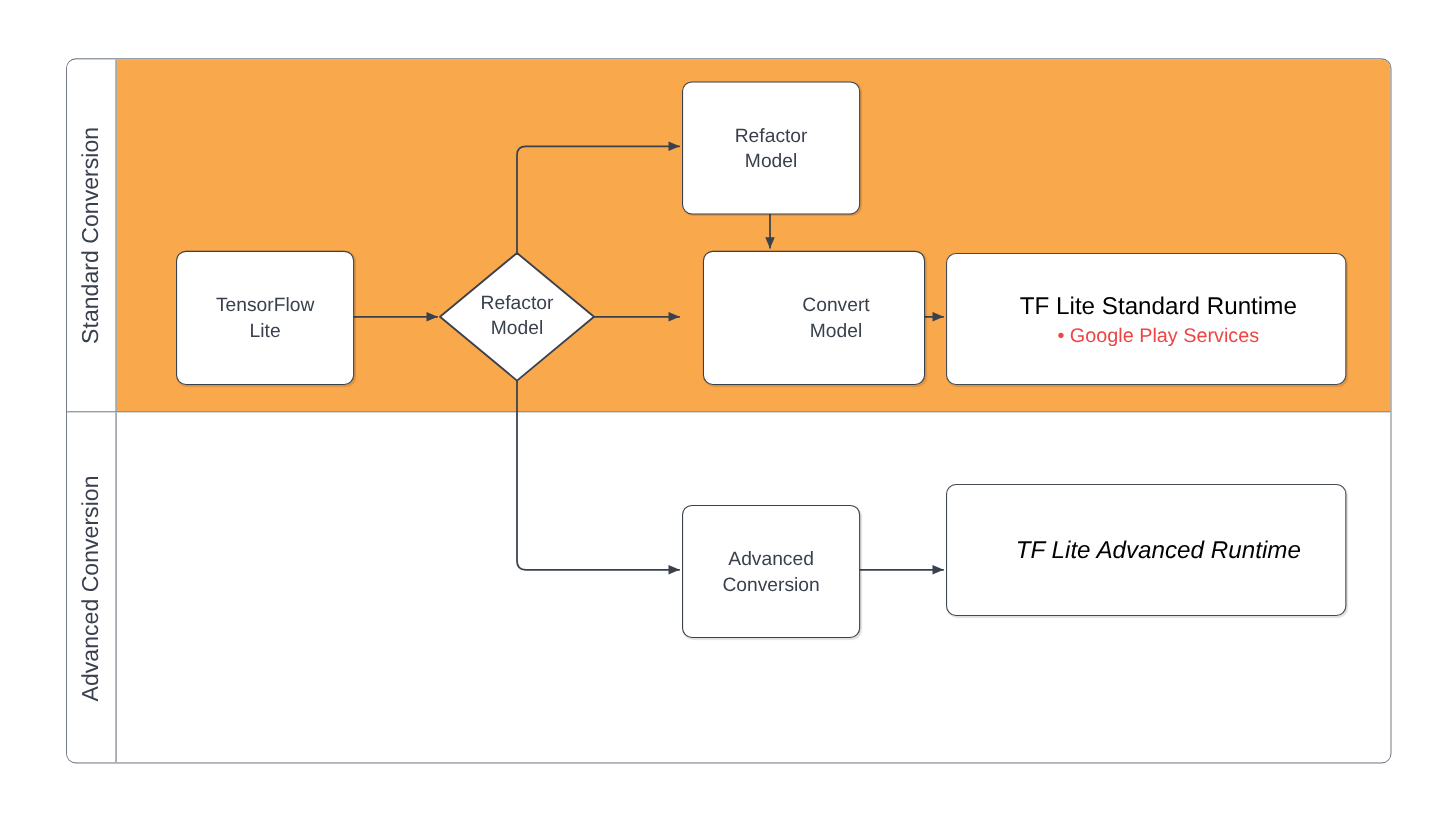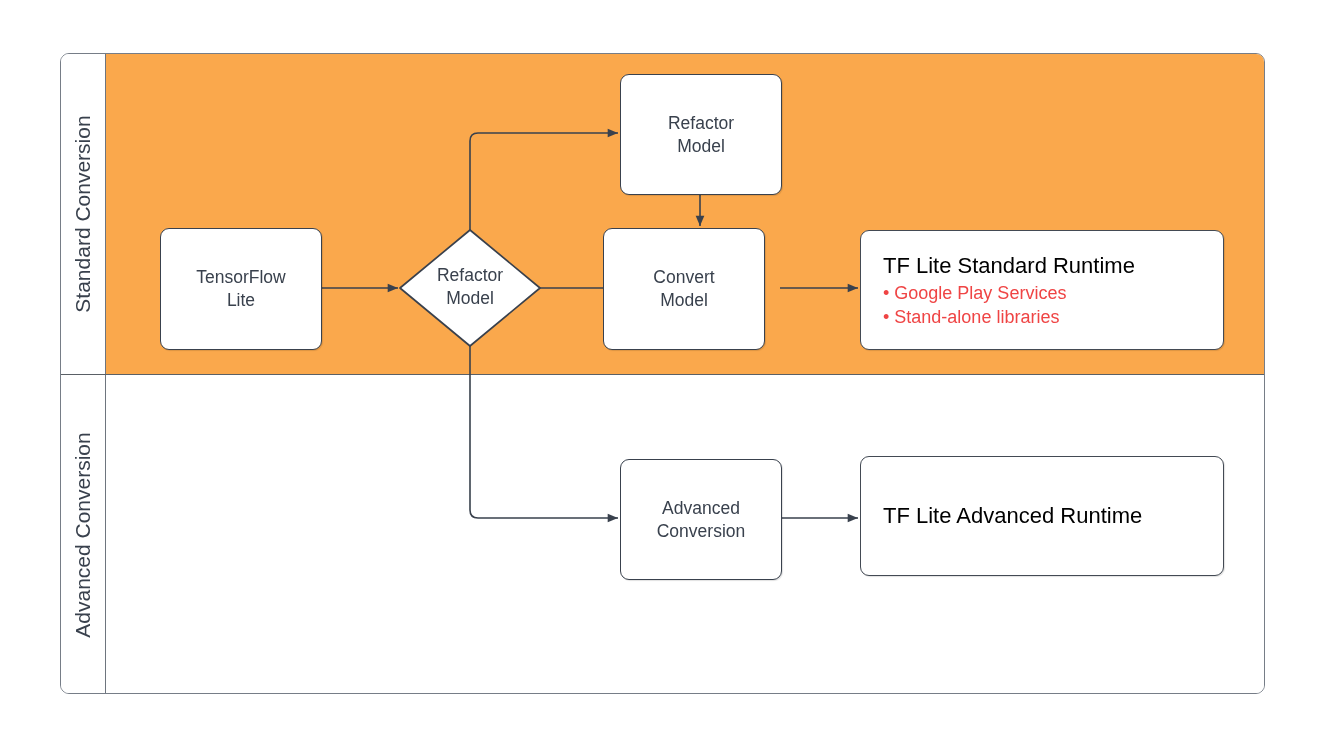--- a/index.html
+++ b/index.html
@@ -32,30 +32,30 @@
   
   .node {
     position:absolute; background:#ffffff; border:1.7px solid #39414D;
     border-radius:9px; display:flex; align-items:center; justify-content:center;
     text-align:center; color:#39414D; font-size:17.5px; line-height:23px;
     box-shadow:1px 1px 1px rgba(0,0,0,0.12);
   }
   .node .node-text { display:block; width:112px; margin:0 auto; }
   .n-tensorflow { left:160px; top:228px; width:160px; height:120px; }
   .n-refactor   { left:620px; top:74px;  width:160px; height:119px; }
-  .n-convert    { left:603px; top:228px; width:160px; height:120px; }
+  .n-convert    { left:639px; top:228px; width:160px; height:120px;padding-left:40px; }
   .n-advconv    { left:620px; top:459px; width:160px; height:119px; }
   
   .runtime {
     position:absolute; background:#ffffff; border:1.5px solid #434A54;
     border-radius:9px; display:flex; flex-direction:column; justify-content:center;
-    padding-left:22px; box-shadow:1px 1px 1px rgba(0,0,0,0.12);
+    padding-left:22px; box-shadow:1px 1px 1px rgba(0,0,0,0.12);text-align:center;
   }
   .r-standard { left:860px; top:230px; width:340px; height:118px; }
-  .r-advanced { left:860px; top:456px; width:340px; height:118px; }
+  .r-advanced { left:860px; top:440px; width:340px; height:118px;font-style:italic; }
   .runtime-title { font-size:22px; line-height:27px; color:#000000; margin-bottom:2px; }
   .runtime-list { list-style:none; margin:0; padding:0; }
   .runtime-list li { font-size:18px; line-height:24px; color:#ef4444; }
   .runtime-list li::before { content:"• "; }
   
   .diamond-label {
     position:absolute; left:430px; top:264px; width:80px; text-align:center;
     font-size:17.5px; line-height:23px; color:#39414D;
   }
 </style>
@@ -109,21 +109,20 @@
   <div class="node n-advconv">
     <span class="node-text">Advanced Conversion</span>
   </div>
 
   <div class="diamond-label">Refactor Model</div>
 
   <div class="runtime r-standard">
     <div class="runtime-title">TF Lite Standard Runtime</div>
     <ul class="runtime-list">
       <li>Google Play Services</li>
-      <li>Stand-alone libraries</li>
     </ul>
   </div>
   <div class="runtime r-advanced">
     <div class="runtime-title">TF Lite Advanced Runtime</div>
     <ul class="runtime-list">
     </ul>
   </div>
 
 </div>
 

